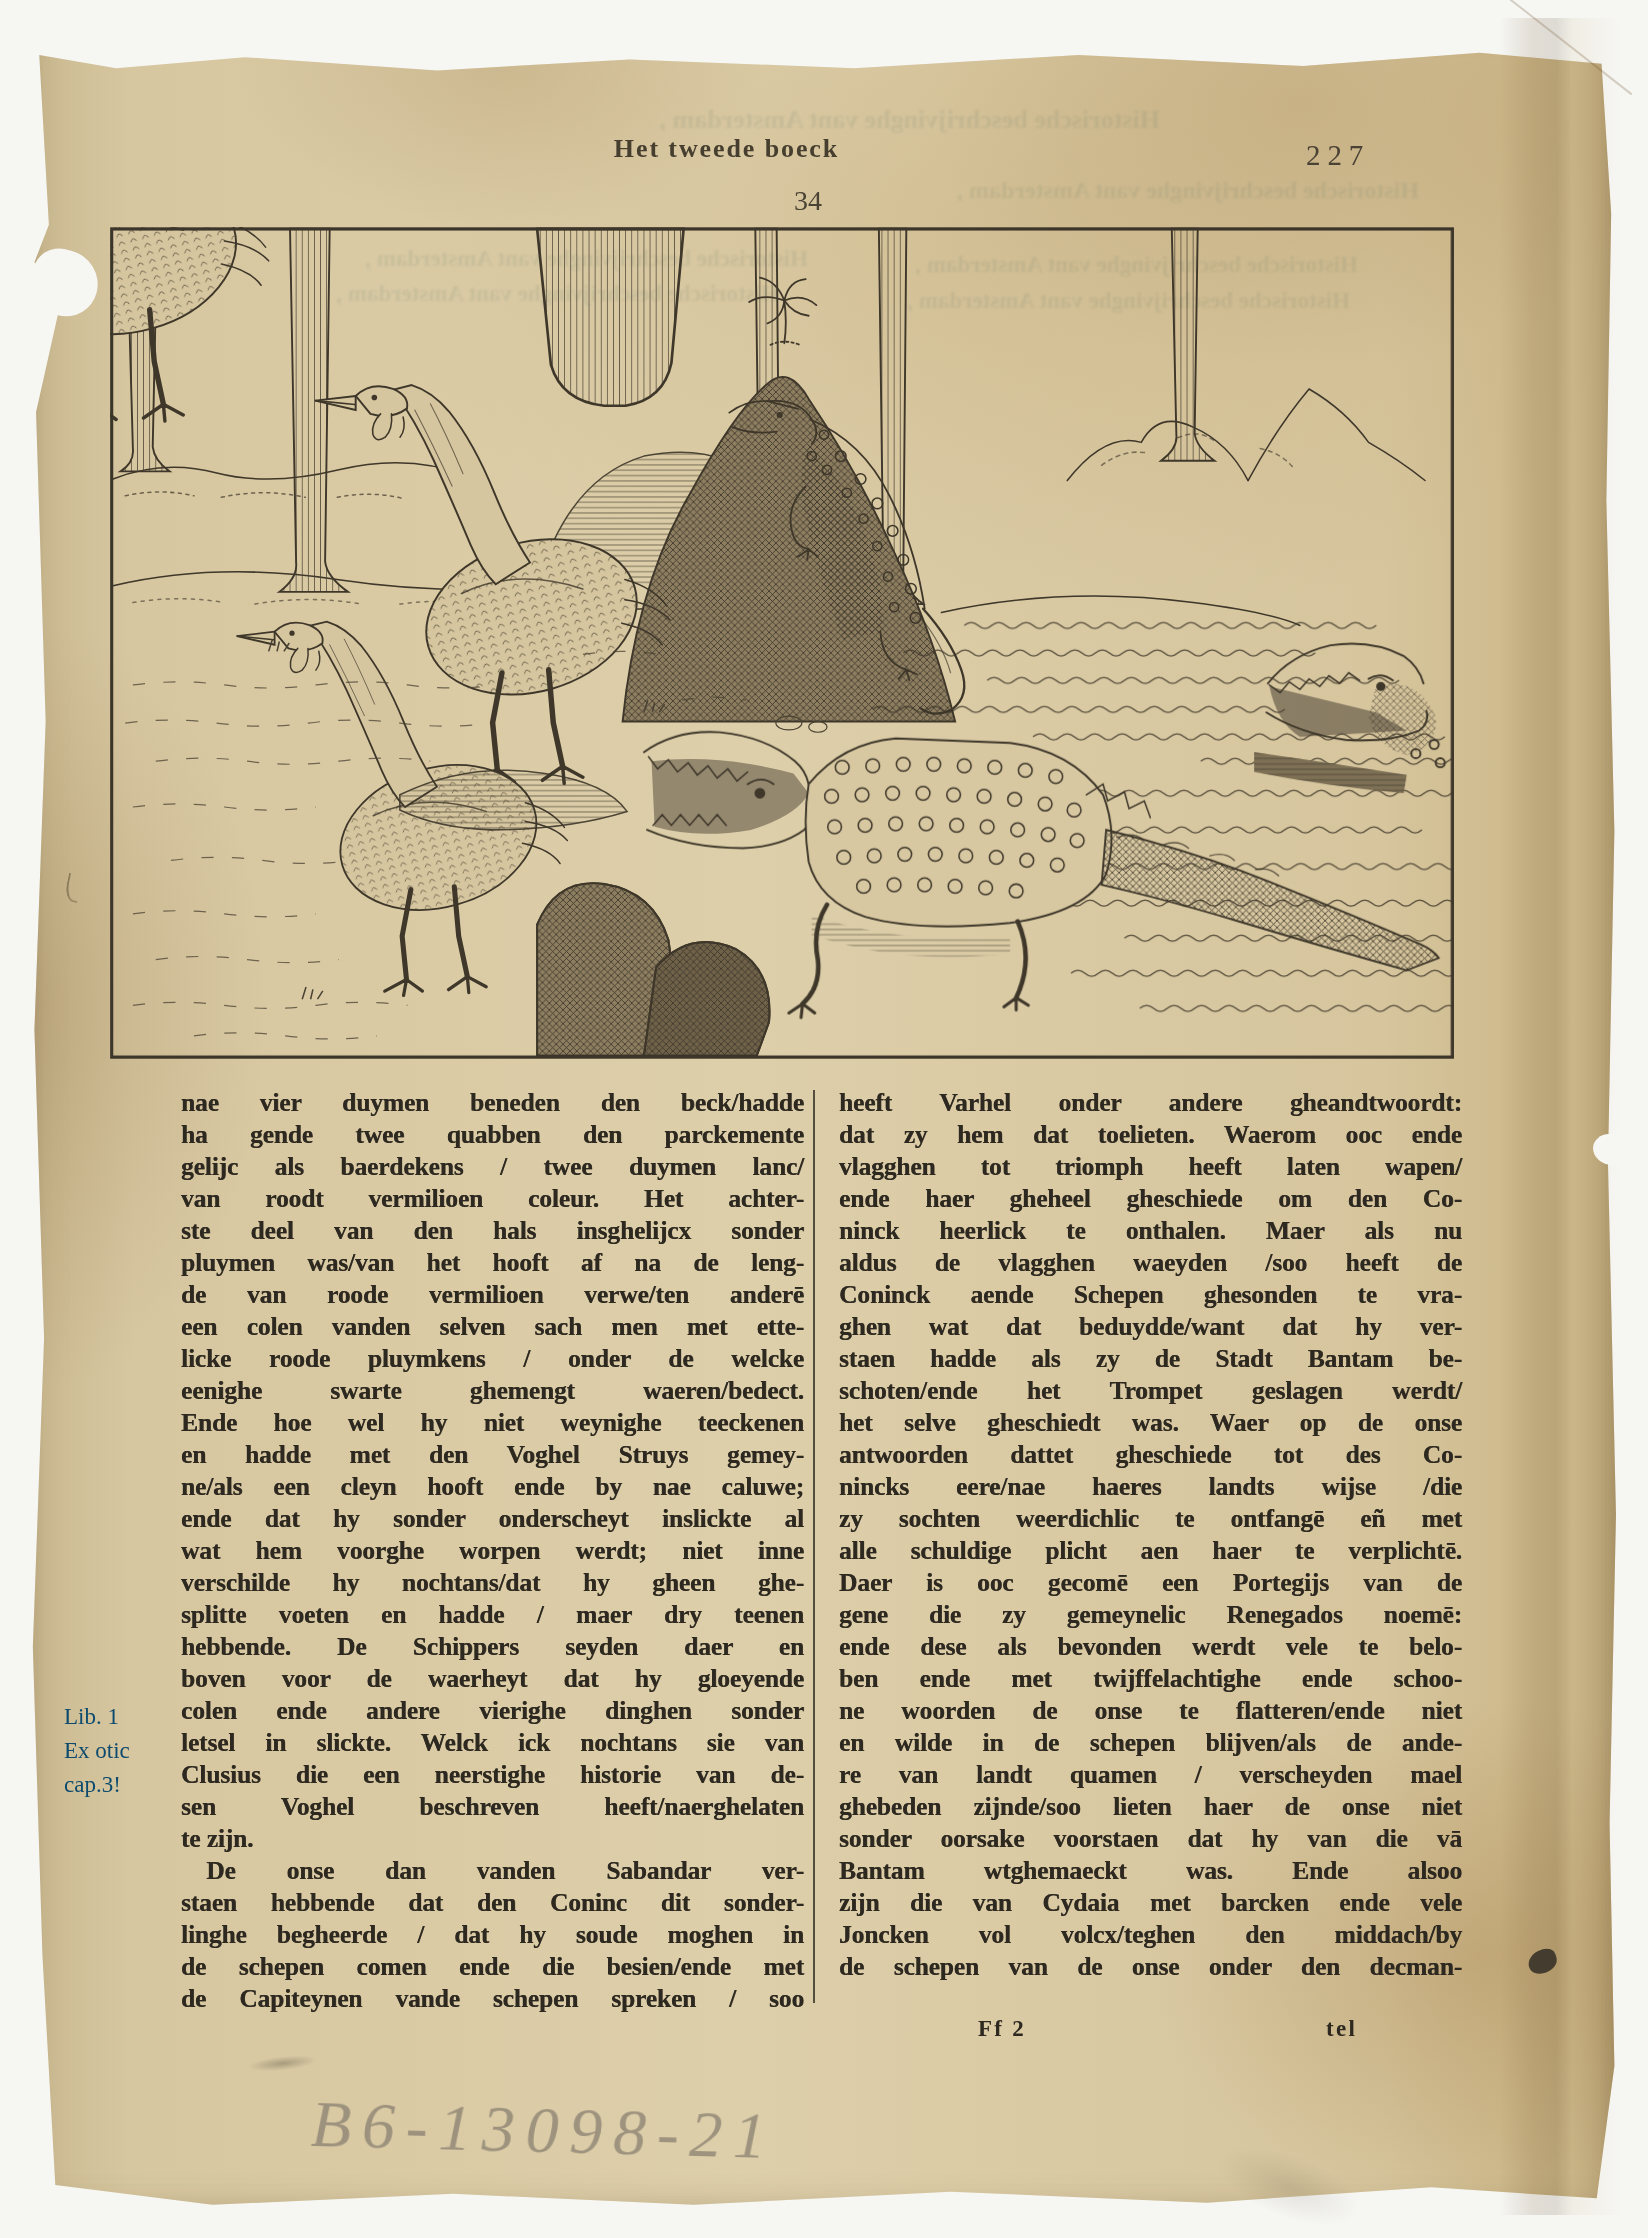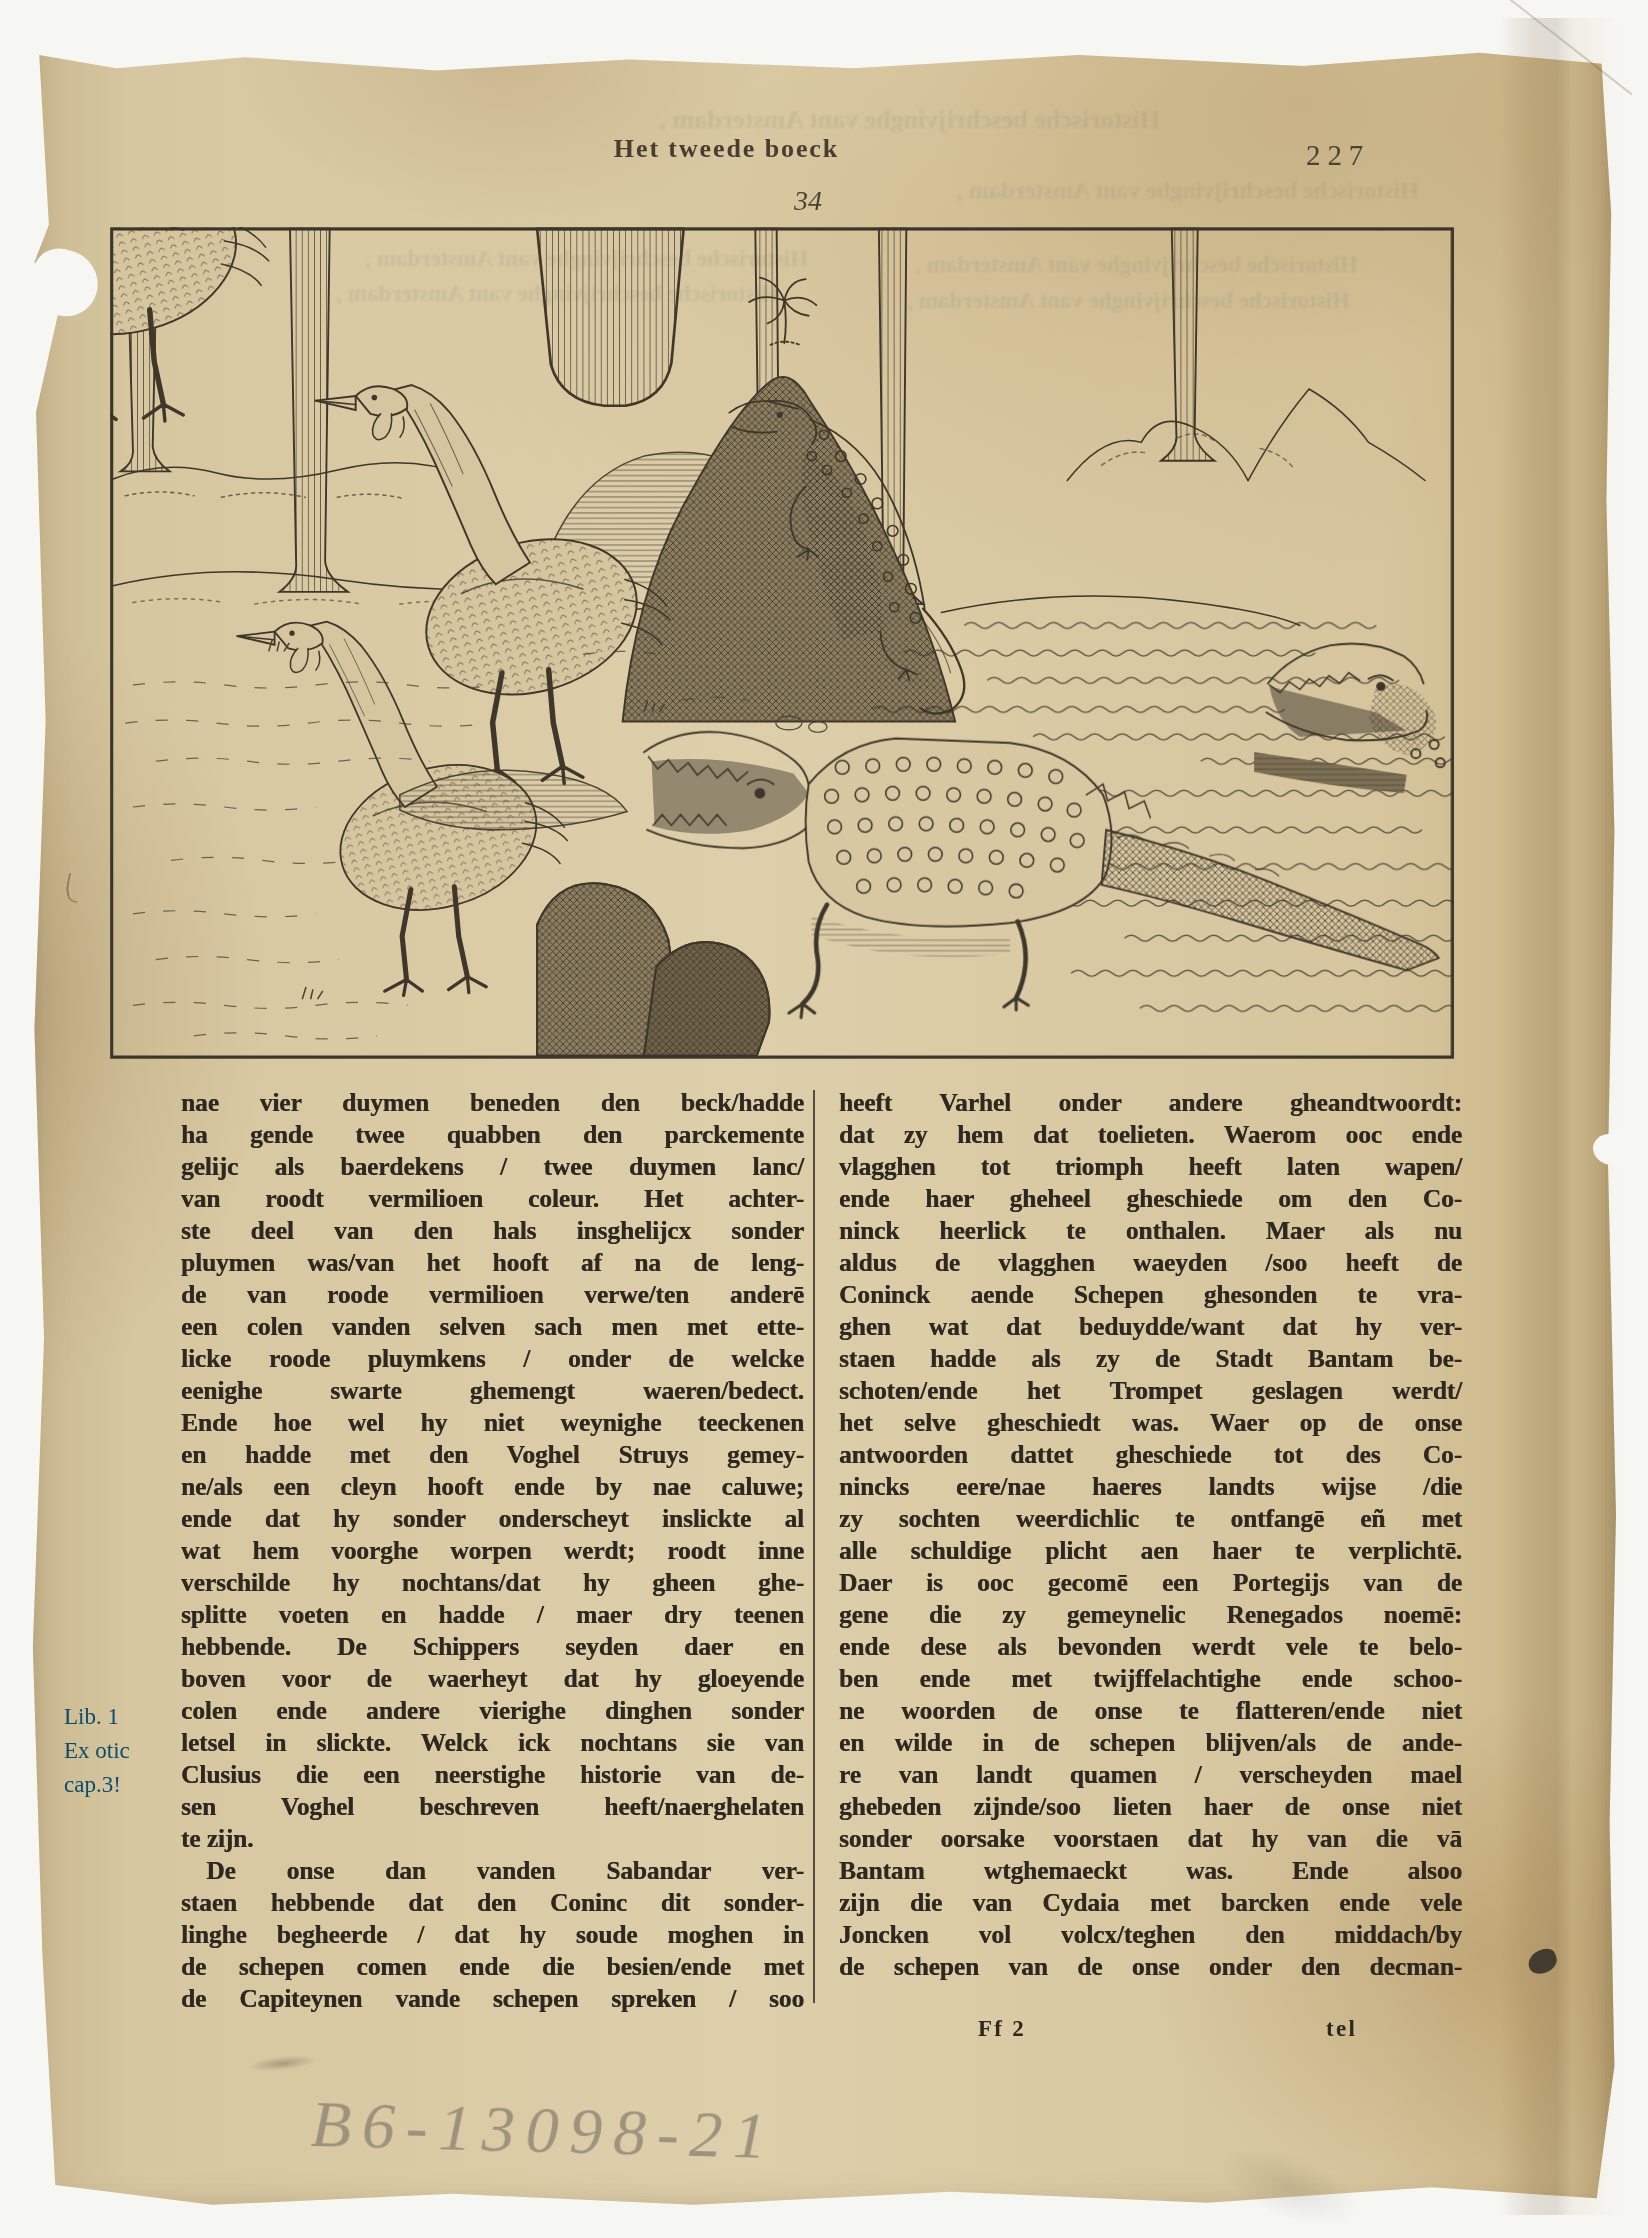--- a/index.html
+++ b/index.html
@@ -36,21 +36,21 @@
   .ink-blot{position:absolute;left:1528px;top:1950px;width:29px;height:23px;background:#3b352a;
     border-radius:62% 40% 55% 48%;opacity:.92;transform:rotate(-18deg);}
   .smudge-stamp{position:absolute;left:249px;top:2051px;width:84px;height:23px;opacity:.5;
     background:radial-gradient(46px 9.2px at 40% 50%, rgba(40,36,28,.55), transparent 75%);transform:rotate(-6deg);}
   .smudge-soft{position:absolute;left:1190px;top:2144px;width:198px;height:84px;opacity:.35;
     background:radial-gradient(closest-side, rgba(70,60,44,.35), transparent 75%);transform:rotate(20deg);}
   
   .running-header{position:absolute;left:0;top:134px;width:1453px;text-align:center;
     font-size:26px;font-weight:600;letter-spacing:1.9px;color:#463e2f;}
   .folio-number{position:absolute;left:1306px;top:139px;font-size:29px;letter-spacing:6.9px;color:#4a4233;}
-  .figure-number{position:absolute;left:794px;top:185px;font-size:28px;color:#4a4233;font-style:italic;}
+  .figure-number{position:absolute;left:794px;top:185px;font-size:28px;color:#4a4233;}
   .ghost{position:absolute;transform:scaleX(-1);filter:blur(1.2px);opacity:.13;color:#55705e;
     font-weight:700;font-size:26px;white-space:nowrap;overflow:hidden;pointer-events:none;}
   .col{position:absolute;top:1087px;width:623px;}
   .tl{font-size:25.6px;line-height:32px;font-weight:700;color:#2e2920;letter-spacing:-0.2px;
     text-align:justify;text-align-last:justify;white-space:nowrap;height:32px;
     text-shadow:0.3px 0 0 rgba(46,41,32,.8);}
   .col-divider{position:absolute;left:813px;top:1090px;width:1.9px;height:913px;background:#3c362b;opacity:.85;}
   .margin-note{position:absolute;left:64px;top:1700px;width:114px;font-size:23px;line-height:34px;color:#0c4a6e;}
   .sig-line{position:absolute;top:2016px;font-size:23px;font-weight:700;color:#2e2920;letter-spacing:2.3px;}
   .sig-ff{left:978px;}
@@ -309,21 +309,21 @@
     <div class="tl">ste deel  van den hals insghelijcx sonder</div>
     <div class="tl">pluymen was/van het hooft af na de leng-</div>
     <div class="tl">de van roode vermilioen verwe/ten anderē</div>
     <div class="tl">een colen vanden selven sach men met ette-</div>
     <div class="tl">licke roode pluymkens / onder de welcke</div>
     <div class="tl">eenighe swarte ghemengt waeren/bedect.</div>
     <div class="tl">Ende hoe wel hy niet weynighe teeckenen</div>
     <div class="tl">en hadde met den Voghel Struys gemey-</div>
     <div class="tl">ne/als een cleyn hooft ende by nae caluwe;</div>
     <div class="tl">ende dat hy sonder onderscheyt inslickte al</div>
-    <div class="tl">wat hem voorghe worpen werdt; roodt inne</div>
+    <div class="tl">wat hem voorghe worpen werdt; niet inne</div>
     <div class="tl">verschilde hy nochtans/dat hy gheen ghe-</div>
     <div class="tl">splitte voeten en hadde / maer dry teenen</div>
     <div class="tl">hebbende. De Schippers seyden daer en</div>
     <div class="tl">boven voor de waerheyt dat hy gloeyende</div>
     <div class="tl">colen ende andere vierighe dinghen sonder</div>
     <div class="tl">letsel in slickte. Welck ick nochtans sie van</div>
     <div class="tl">Clusius die een neerstighe historie van de-</div>
     <div class="tl">sen Voghel beschreven heeft/naerghelaten</div>
     <div class="tl" style="text-align-last: left;">te zijn.</div>
     <div class="tl">  De onse dan vanden Sabandar ver-</div>

